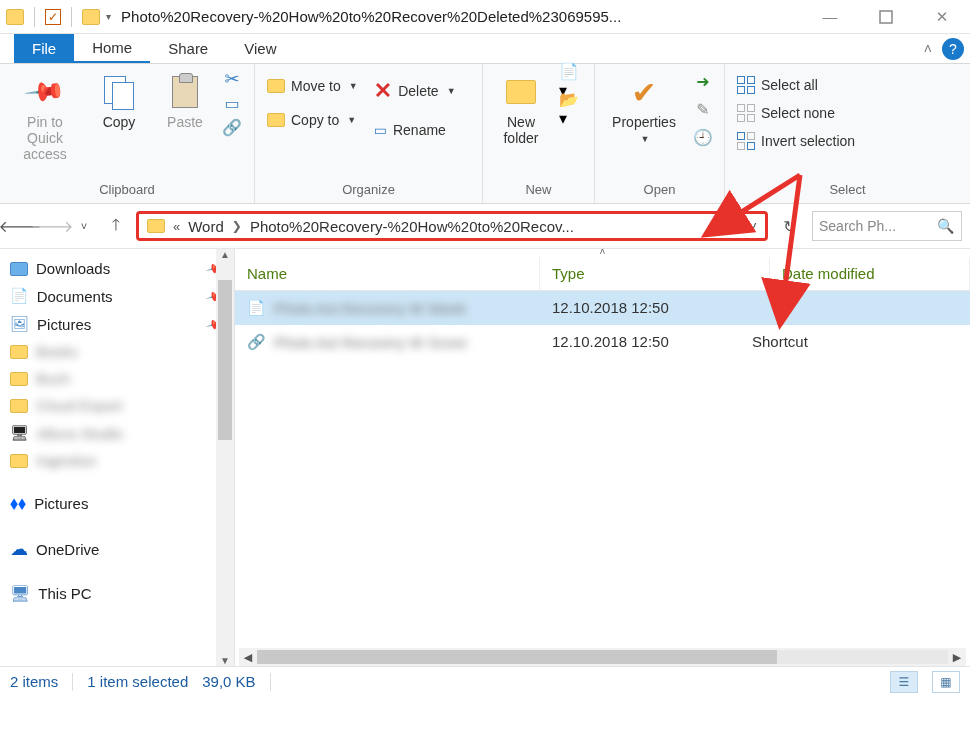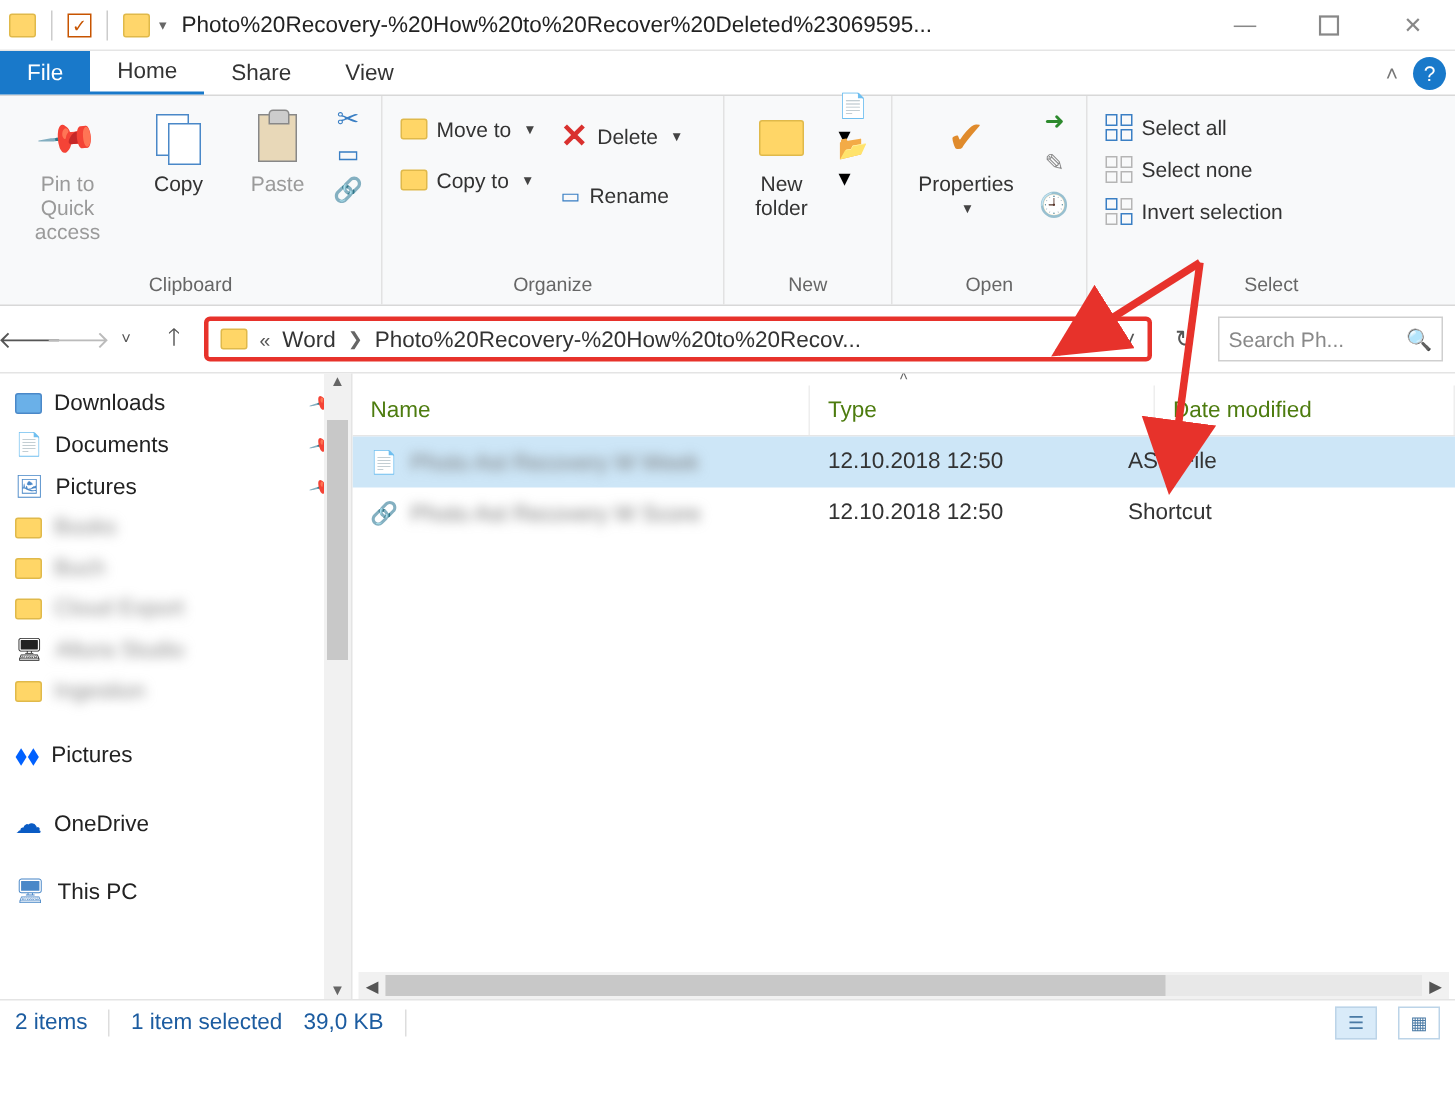--- a/index.html
+++ b/index.html
@@ -13,21 +13,21 @@
 .titlebar .qat-caret { font-size: 10px; color: #666; }
 .titlebar .sep { width: 1px; height: 20px; background: #ccc; margin: 0 4px; }
 .titlebar .title { flex: 1; font-size: 15px; color: #222; white-space: nowrap; overflow: hidden; text-overflow: ellipsis; padding-left: 4px; }
 .titlebar .winbtns { display: flex; }
 .titlebar .winbtn { width: 56px; height: 34px; display: flex; align-items: center; justify-content: center; color: #888; font-size: 15px; }
 .titlebar .winbtn.max rect { fill: none; stroke: #888; stroke-width: 1.5; }
 
 
 .tabs { height: 30px; display: flex; align-items: stretch; border-bottom: 1px solid #d8d8d8; padding-right: 6px; }
 .tab { padding: 0 18px; display: flex; align-items: center; font-size: 15px; color: #333; }
-.tab.file { background: #1979ca; color: #fff; }
+.tab.file { background: #1979ca; color: #fff; margin-left: 14px; }
 .tab.active { border-bottom: 2px solid #1979ca; }
 .tabs .spacer { flex: 1; }
 .tabs .help { width: 22px; height: 22px; border-radius: 50%; background: #1979ca; color: #fff; display: flex; align-items: center; justify-content: center; font-size: 14px; align-self: center; margin-left: 6px; }
 .tabs .chev { align-self: center; color: #777; font-size: 14px; margin-right: 4px; }
 
 
 .ribbon { height: 140px; background: #f8f9fa; border-bottom: 1px solid #d8d8d8; display: flex; }
 .rgroup { border-right: 1px solid #e2e2e2; display: flex; flex-direction: column; justify-content: space-between; padding: 6px 8px 2px; }
 .rgroup .label { text-align: center; font-size: 13px; color: #666; padding: 2px 0 4px; }
 .rbody { flex: 1; display: flex; align-items: flex-start; gap: 8px; }
@@ -365,21 +365,20 @@
       <div class="col-h name">Name</div>
       <div class="col-h type">Type</div>
       <div class="col-h date">Date modified</div>
     </div>
     <div class="row sel">
       <div class="cell name">
           <span>📄</span>
           <span class="blurname">Photo Ast Recovery W Week</span>
         </div>
       <div class="cell date">12.10.2018 12:50</div>
-      <div class="cell type">ASD File</div>
     </div>
     <div class="row">
       <div class="cell name">
           <span>🔗</span>
           <span class="blurname">Photo Ast Recovery W Score</span>
         </div>
       <div class="cell date">12.10.2018 12:50</div>
       <div class="cell type">Shortcut</div>
     </div>
     <div class="hscroll">

